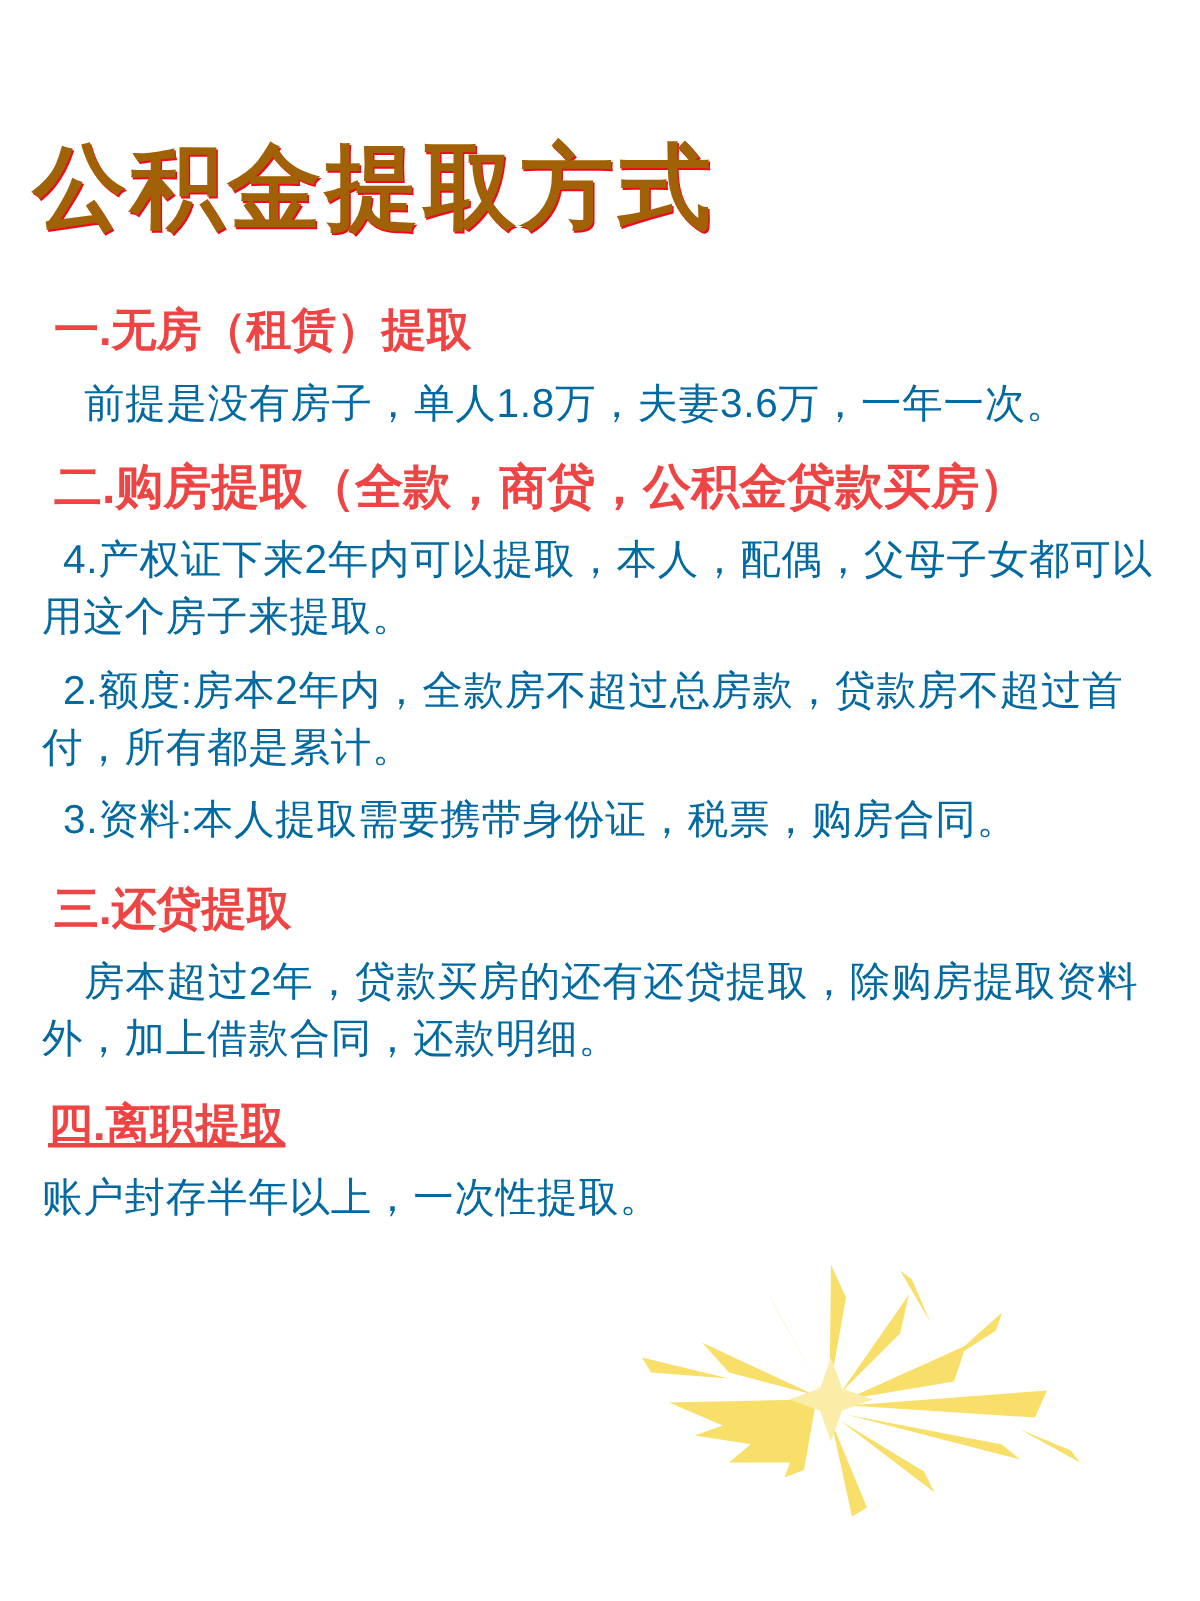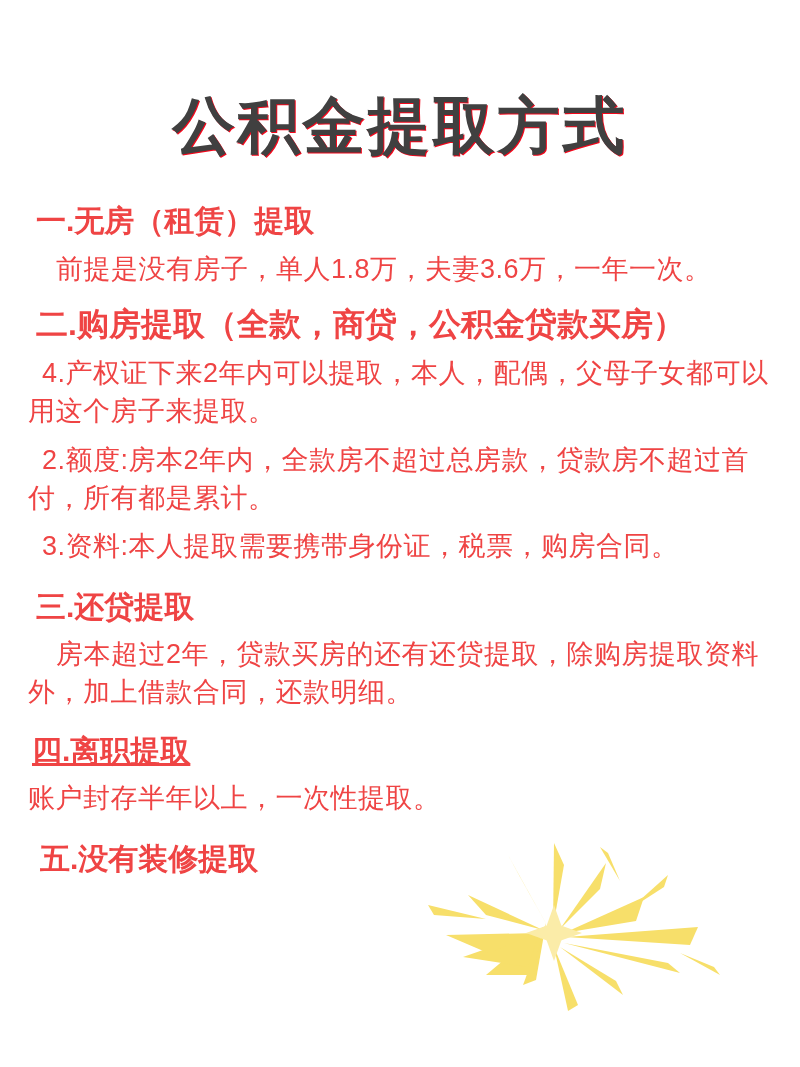--- a/index.html
+++ b/index.html
@@ -15,22 +15,21 @@
     font-family: "Liberation Sans", "DejaVu Sans", sans-serif;
   }
   .page {
     position: relative;
     width: 800px;
     height: 1067px;
     box-sizing: border-box;
     padding: 0 22px;
   }
   .title {
-    text-align: center;
-    color: #404040;
+    color: #a16207;
     font-size: 62px;
     font-weight: bold;
     letter-spacing: 3px;
     margin: 0;
     padding-top: 92px;
     line-height: 1.1;
     text-shadow: 1px 1px 0 #f4071b;
   }
   .section-head {
     color: #ef4444;
@@ -40,21 +39,21 @@
     margin: 0;
     padding-left: 14px;
   }
   .head-1 { padding-top: 42px; }
   .head-2 { padding-top: 16px; font-size: 32px; }
   .head-3 { padding-top: 22px; }
   .head-4 { padding-top: 20px; padding-left: 10px; text-decoration: underline;}
   .head-5 { padding-top: 22px; padding-left: 18px;}
 
   .para {
-    color: #ef4444;
+    color: #0369a1;
     font-size: 27px;
     line-height: 1.42;
     margin: 0;
     padding-top: 10px;
     padding-left: 6px;
     letter-spacing: 0.5px;
   }
   .para.indent { text-indent: 28px; }
   .para.indent-sm { text-indent: 14px; }
 
@@ -81,21 +80,20 @@
   <p class="para indent-sm">4.产权证下来2年内可以提取，本人，配偶，父母子女都可以用这个房子来提取。</p>
   <p class="para indent-sm">2.额度:房本2年内，全款房不超过总房款，贷款房不超过首付，所有都是累计。</p>
   <p class="para indent-sm">3.资料:本人提取需要携带身份证，税票，购房合同。</p>
 
   <h2 class="section-head head-3">三.还贷提取</h2>
   <p class="para indent">房本超过2年，贷款买房的还有还贷提取，除购房提取资料外，加上借款合同，还款明细。</p>
 
   <h2 class="section-head head-4">四.离职提取</h2>
   <p class="para">账户封存半年以上，一次性提取。</p>
 
-  <h2 class="section-head head-5">五.没有装修提取</h2>
 
   <svg class="sparkle" viewBox="0 0 380 180" aria-hidden="true">
     <g fill="#f7df6a">
       <polygon points="155,150 178,88 168,145"></polygon>
       <polygon points="118,140 175,92 165,140"></polygon>
       <polygon points="95,122 172,95 160,132"></polygon>
       <polygon points="78,100 170,98 120,118"></polygon>
       <polygon points="100,60 175,95 118,80"></polygon>
       <polygon points="140,20 180,92 152,42"></polygon>
       <polygon points="186,8 185,92 196,30"></polygon>

